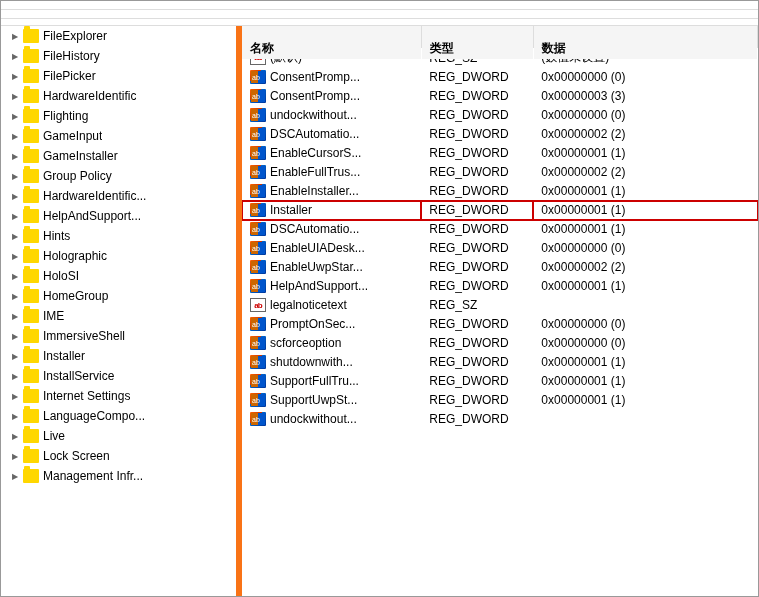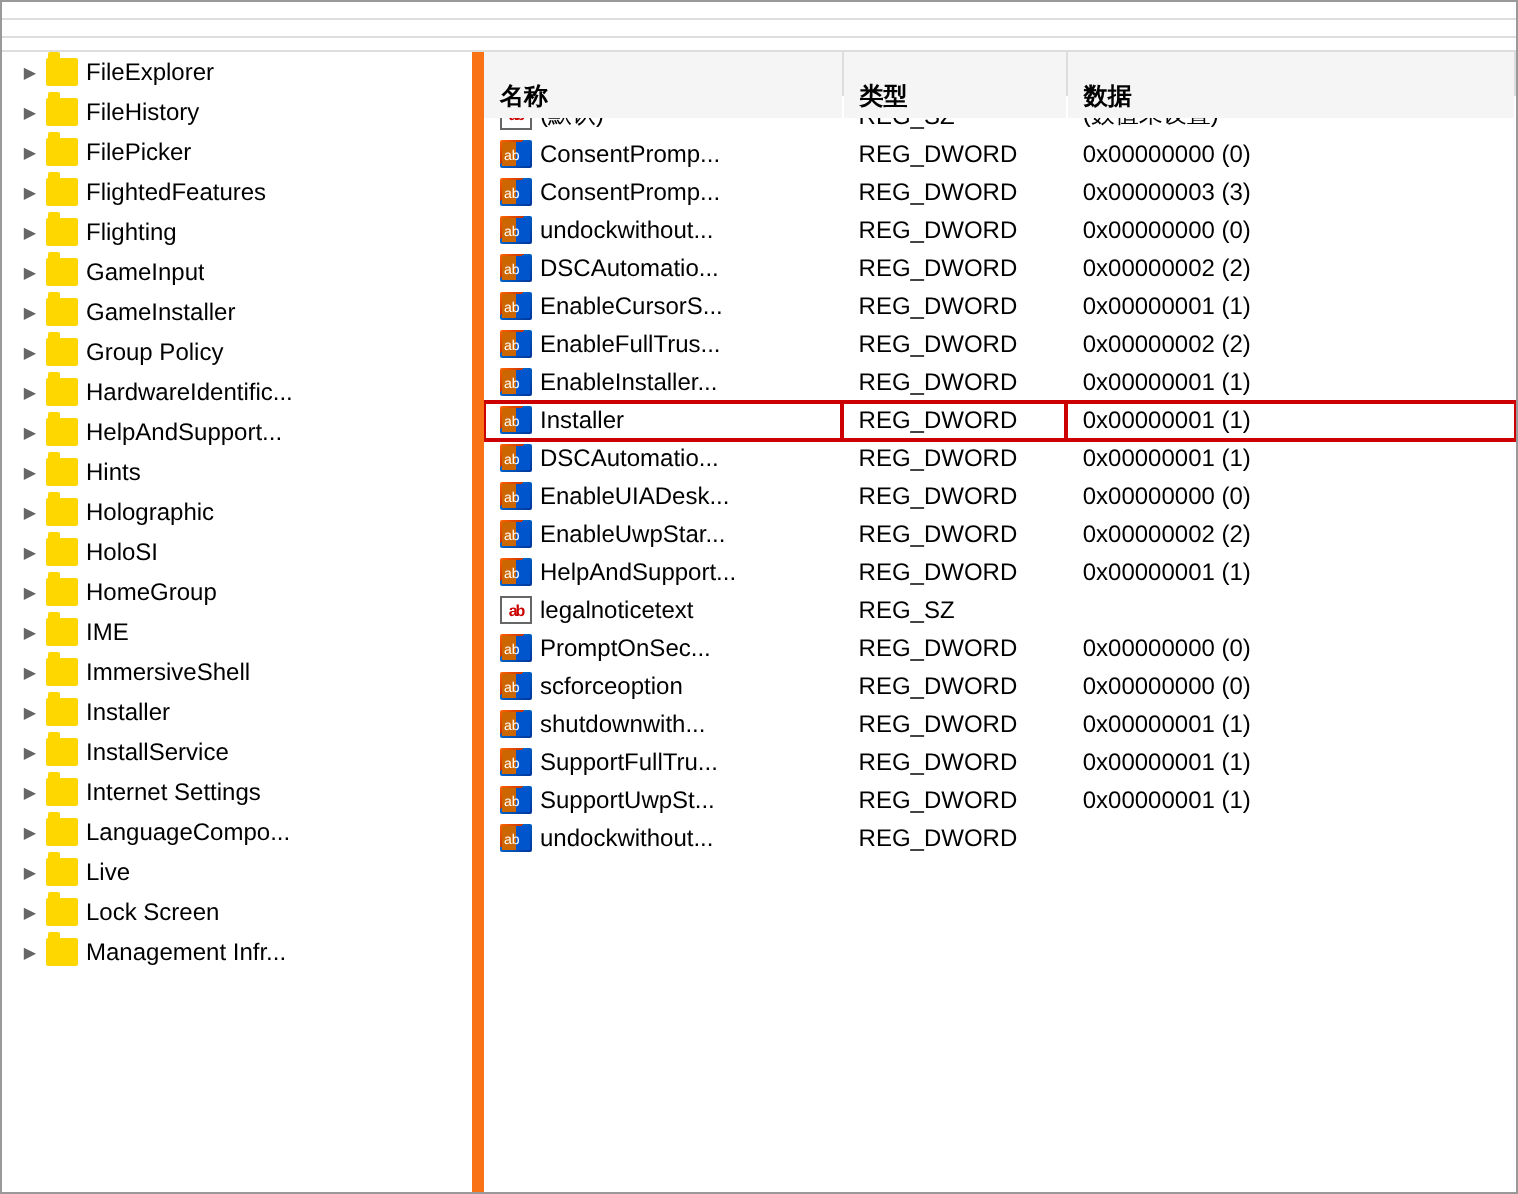--- a/index.html
+++ b/index.html
@@ -222,21 +222,21 @@
           <span class="tree-label">FileHistory</span>
         </div>
         <div class="tree-item">
           <span class="tree-arrow collapsed"></span>
           <div class="folder-icon"></div>
           <span class="tree-label">FilePicker</span>
         </div>
         <div class="tree-item">
           <span class="tree-arrow collapsed"></span>
           <div class="folder-icon"></div>
-          <span class="tree-label">FlightedFeatures</span>
+          <span class="tree-label">HardwareIdentific</span>
         </div>
         <div class="tree-item">
           <span class="tree-arrow collapsed"></span>
           <div class="folder-icon"></div>
           <span class="tree-label">Flighting</span>
         </div>
         <div class="tree-item">
           <span class="tree-arrow collapsed"></span>
           <div class="folder-icon"></div>
           <span class="tree-label">GameInput</span>

